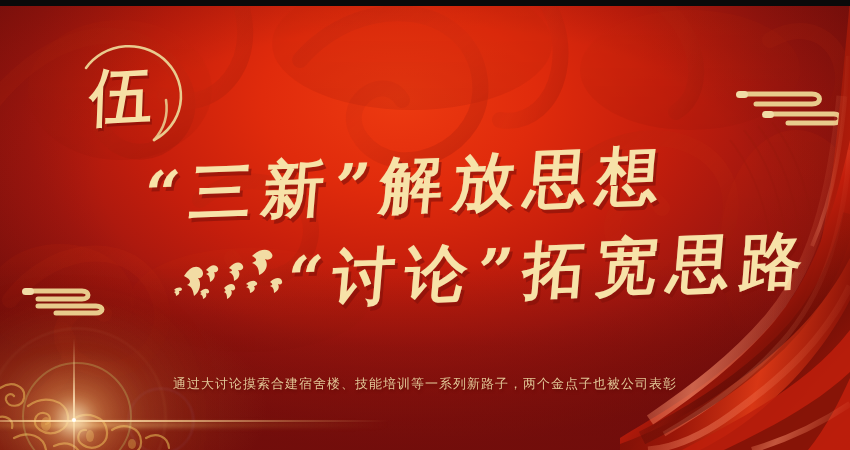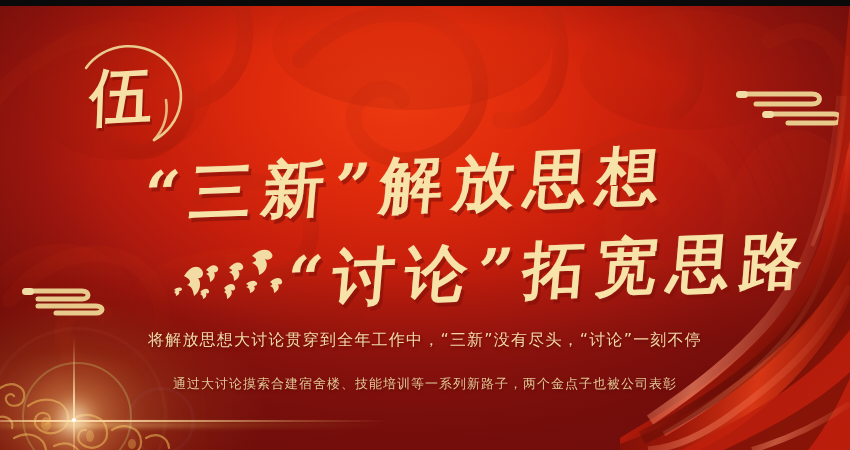--- a/index.html
+++ b/index.html
@@ -220,21 +220,20 @@
         <path d="M76,36 c5,-4 10,-4 11,-1 c1,2 -2,3 -3,3 c2,3 0,6 -4,7 c0,-4 -1,-5 -4,-6 c3,-1 3,-2 0,-3z"></path>
         <path d="M54,40 c5,-5 10,-5 11,-1 c1,3 -2,4 -4,3 c2,3 0,7 -4,9 c0,-5 -1,-6 -3,-7 c2,-1 2,-2 0,-4z"></path>
         <path d="M30,44 c4,-4 8,-4 9,-1 c1,2 -2,3 -3,2 c1,3 0,5 -3,6 c0,-3 -1,-4 -3,-5 c2,-1 2,-1 0,-2z"></path>
         <path d="M4,42 c3,-3 7,-3 8,-1 c0,2 -2,2 -3,2 c1,2 0,4 -3,5 c0,-3 -1,-3 -2,-4 c2,-1 2,-1 0,-2z"></path>
       </g>
     </svg>
   </div>
 
   <div class="headline line2">“讨论”拓宽思路</div>
 
-  <div class="sub sub1">将解放思想大讨论贯穿到全年工作中，“三新”没有尽头，“讨论”一刻不停</div>
   <div class="sub sub2">通过大讨论摸索合建宿舍楼、技能培训等一系列新路子，两个金点子也被公司表彰</div>
 
   <div class="ornament">
     <svg viewBox="0 0 190 90">
       <g fill="none" stroke="#C99A4A" stroke-width="2.2" stroke-linecap="round" opacity=".9">
         <path d="M6,22 c12,-8 26,-2 24,10 c-2,10 -16,10 -18,2 c-1,-5 5,-8 8,-4"></path>
         <path d="M34,40 c16,-12 38,-6 40,10 c2,14 -16,22 -28,14 c-9,-6 -5,-18 4,-17 c7,1 8,9 2,11"></path>
         <path d="M78,54 c14,-10 34,-4 35,12 c1,13 -14,20 -24,13 c-8,-5 -5,-16 3,-15"></path>
         <path d="M118,64 c12,-8 28,-3 29,11 c1,11 -12,17 -20,11"></path>
         <path d="M152,72 c10,-6 22,-2 23,10"></path>

